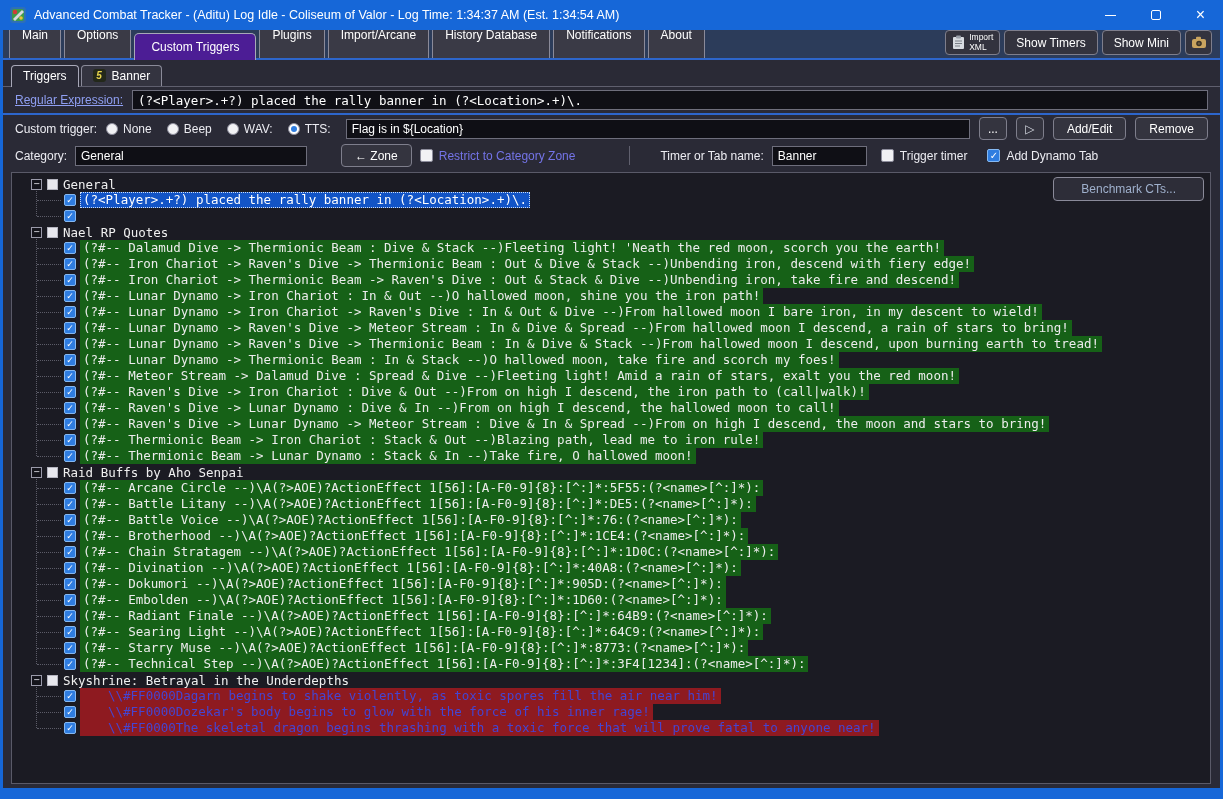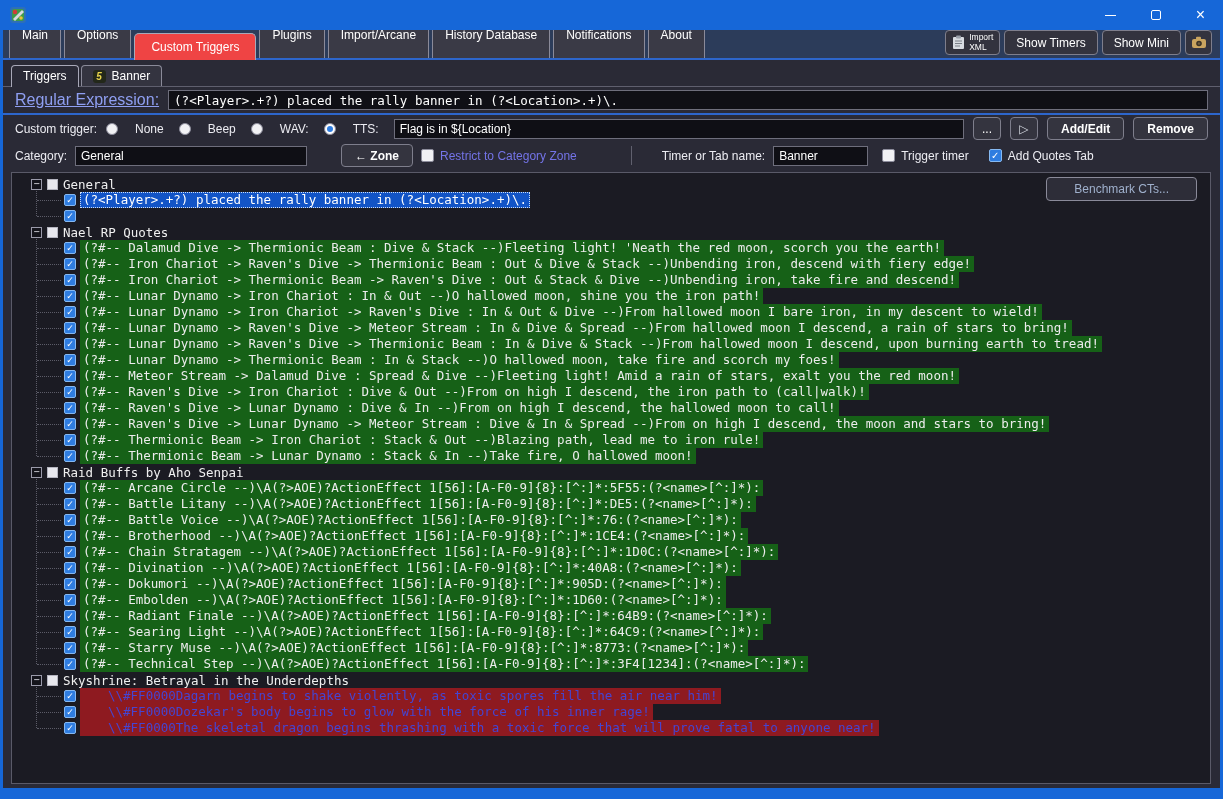--- a/index.html
+++ b/index.html
@@ -21,81 +21,81 @@
   .body { position:absolute; top:30px; left:3px; right:3px; bottom:11px;
           background:#2a2a36; display:flex; flex-direction:column; overflow:hidden; }
 
   
   .tabstrip { background:#2c3c5a; border-bottom:2px solid #2d66cc; display:flex;
               align-items:flex-end; padding:4px 8px 0 6px; height:30px; }
   .mtabs { display:flex; align-items:flex-end; }
   .mtab { background:#3a3a46; border:1px solid #8a8a99; border-bottom:none;
           border-radius:5px 5px 0 0; padding:3px 12px 16px; font-size:12px; color:#fff;
           margin-right:3px; white-space:nowrap; }
-  .mtab.active { background:#ef4444; padding:6px 16px 6px; margin-bottom:-2px;
+  .mtab.active { background:#4c1d95; padding:6px 16px 6px; margin-bottom:-2px;
                  border-color:#a8a8b8; position:relative; z-index:2; }
   .stripbtns { margin-left:auto; display:flex; gap:4px; align-items:center; padding-bottom:3px; }
   .sbtn { background:#33333e; border:1px solid #7e7e8c; border-radius:4px; color:#fff;
           font-size:12px; height:25px; display:flex; align-items:center; justify-content:center;
           padding:0 11px; white-space:nowrap; }
   .sbtn.import { padding:0 6px; gap:4px; }
   .importtxt { font-size:8.5px; line-height:1.15; text-align:left; }
   .sbtn.cam { width:27px; padding:0; }
 
   
-  .subtabs { display:flex; align-items:flex-end; padding:4px 0 0 8px; height:27px;
+  .subtabs { display:flex; align-items:center; padding:4px 0 0 8px; height:27px;
              border-bottom:1px solid #5f5f6e; }
   .stab { border:1px solid #8a8a99; border-bottom:none; border-radius:4px 4px 0 0;
           padding:3px 11px; font-size:12px; color:#fff; background:#343440;
           display:flex; gap:6px; align-items:center; margin-right:2px; white-space:nowrap; }
   .stab.active { background:#2a2a36; margin-bottom:-1px; padding-bottom:4px; border-color:#a8a8b8; }
   .badge5 { width:13px; height:13px; border-radius:3px; background:#23281a; color:#e8d44c;
             font-size:10px; font-weight:bold; font-style:italic; display:flex;
             align-items:center; justify-content:center; }
 
   
   .regexrow { display:flex; align-items:center; padding:3px 12px; gap:9px;
               border-bottom:2px solid #2d66cc; height:28px; }
-  .link { color:#8f9ff2; text-decoration:underline; font-size:16px; white-space:nowrap; }
+  .link { color:#8f9ff2; text-decoration:underline; font-size:12px; white-space:nowrap; }
   .tb { background:#0f0f15; border:1px solid #6e6e7c; color:#fff; font-size:12px;
         height:20px; padding:1px 5px; display:flex; align-items:center; white-space:pre; overflow:hidden; }
   .regexval { flex:1; font-family:"DejaVu Sans Mono", monospace; font-size:12.5px; }
 
   .trigrow { display:flex; align-items:center; padding:2px 12px; gap:9px; height:27px; }
   .lbl { font-size:12px; color:#ececf2; white-space:nowrap; }
-  .radio { display:flex; align-items:center; gap:17px; font-size:12px; color:#ececf2; margin-right:6px; }
+  .radio { display:flex; align-items:center; gap:5px; font-size:12px; color:#ececf2; margin-right:6px; }
   .rdot { width:12px; height:12px; border-radius:50%; background:#f1f1f4; border:1px solid #8d8d9c; }
   .rdot.sel { background:#fff; position:relative; }
   .rdot.sel::after { content:""; position:absolute; inset:2px; border-radius:50%; background:#2f7de0; }
   .ttsbox { flex:1; }
   .btn { background:#34343f; border:1px solid #7e7e8c; border-radius:4px; color:#fff;
          font-size:12px; height:23px; display:flex; align-items:center; justify-content:center;
          white-space:nowrap; }
   .btn.sq { width:28px; }
-  .btn.med { padding:0 13px;font-weight:bold; }
+  .btn.med { padding:0 13px; }
   .playglyph { font-size:12px; color:#d6dae2; }
 
   .catrow { display:flex; align-items:center; padding:2px 12px; gap:8px; height:27px; }
   .catbox { width:232px; }
   .zonebtn { margin-left:26px; padding:0 10px; }
   .cbx { width:13px; height:13px; background:#f1f1f4; border:1px solid #8d8d9c; border-radius:2px;
          flex:0 0 auto; }
   .cbx.checked { background:#2f7de0; border-color:#86b9f2; color:#fff; font-size:10px;
                  display:flex; align-items:center; justify-content:center; font-weight:bold;
                  font-family:"DejaVu Sans", sans-serif; }
   .restrictlbl { color:#7474e8; font-size:12px; white-space:nowrap;text-align:right; }
   .vdiv { width:1px; height:19px; background:#60606e; margin:0 22px 0 34px; }
   .timerbox { width:95px; margin-right:6px; }
   .cbgroup { display:flex; align-items:center; gap:6px; margin-right:12px; }
 
   
   .treewrap { flex:1; margin:3px 9px 4px 8px; background:#1b1b23; border:1px solid #5a5a68;
               position:relative; overflow:hidden; padding-top:3px;
               font-family:"DejaVu Sans Mono", monospace; font-size:12.5px; }
-  .benchmark { position:absolute; top:4px; right:13px; height:24px; padding:0 27px;
+  .benchmark { position:absolute; top:4px; right:6px; height:24px; padding:0 27px;
                color:#9fb0cc; background:#2d2d38; border:1px solid #8a8a99; border-radius:4px;
                font-family:"Liberation Sans", sans-serif; font-size:12px;
                display:flex; align-items:center; z-index:3; }
   .cat-block { position:relative; }
   .cat-block::before { content:""; position:absolute; left:24px; top:15px; bottom:8px;
                        border-left:1px dotted #5c5c68; }
   .crow { height:16px; display:flex; align-items:center; padding-left:19px; gap:5px;
           color:#f0f0f0; white-space:pre; }
   .exp { width:11px; height:11px; border:1px solid #9a9aaa; background:#14141b; color:#d8d8e0;
          font-size:10px; line-height:8px; text-align:center; flex:0 0 auto; }
@@ -117,20 +117,21 @@
 <div class="window">
 
   <div class="titlebar">
     <svg class="appicon" viewBox="0 0 18 18">
       <rect x="1" y="1" width="16" height="16" rx="3" fill="#2e6fb8"></rect>
       <rect x="3" y="3" width="12" height="12" rx="2" fill="#3f9b4a"></rect>
       <path d="M4 13 L13 4 L15 6 L6 15 Z" fill="#d8d8e0"></path>
       <circle cx="6" cy="6" r="2.2" fill="#d43a3a"></circle>
       <circle cx="12" cy="12" r="1.8" fill="#e8c23a"></circle>
     </svg>
+    <span class="titletext">Advanced Combat Tracker - (Aditu) Log Idle - Coliseum of Valor - Log Time: 1:34:37 AM (Est. 1:34:54 AM)</span>
     <div class="wincontrols">
       <div class="ctrl">
           <span class="glyph-min"></span>
         </div>
       <div class="ctrl">
           <span class="glyph-max"></span>
         </div>
       <div class="ctrl">
           <span class="glyph-close">×</span>
         </div>
@@ -229,21 +230,21 @@
       </span>
       <span class="vdiv"></span>
       <span class="lbl">Timer or Tab name:</span>
       <div class="tb timerbox">Banner</div>
       <span class="cbgroup">
         <span class="cbx"></span>
         <span class="lbl">Trigger timer</span>
       </span>
       <span class="cbgroup">
         <span class="cbx checked">✓</span>
-        <span class="lbl">Add Quotes Tab</span>
+        <span class="lbl">Add Dynamo Tab</span>
       </span>
     </div>
 
     <div class="treewrap">
       <div class="benchmark">Benchmark CTs...</div>
       <div>
           <div class="cat-block">
             <div class="crow"><span class="exp">−</span><span class="ccb"></span><span>General</span></div>
             <div class="titem">
               <span class="icb">✓</span>

